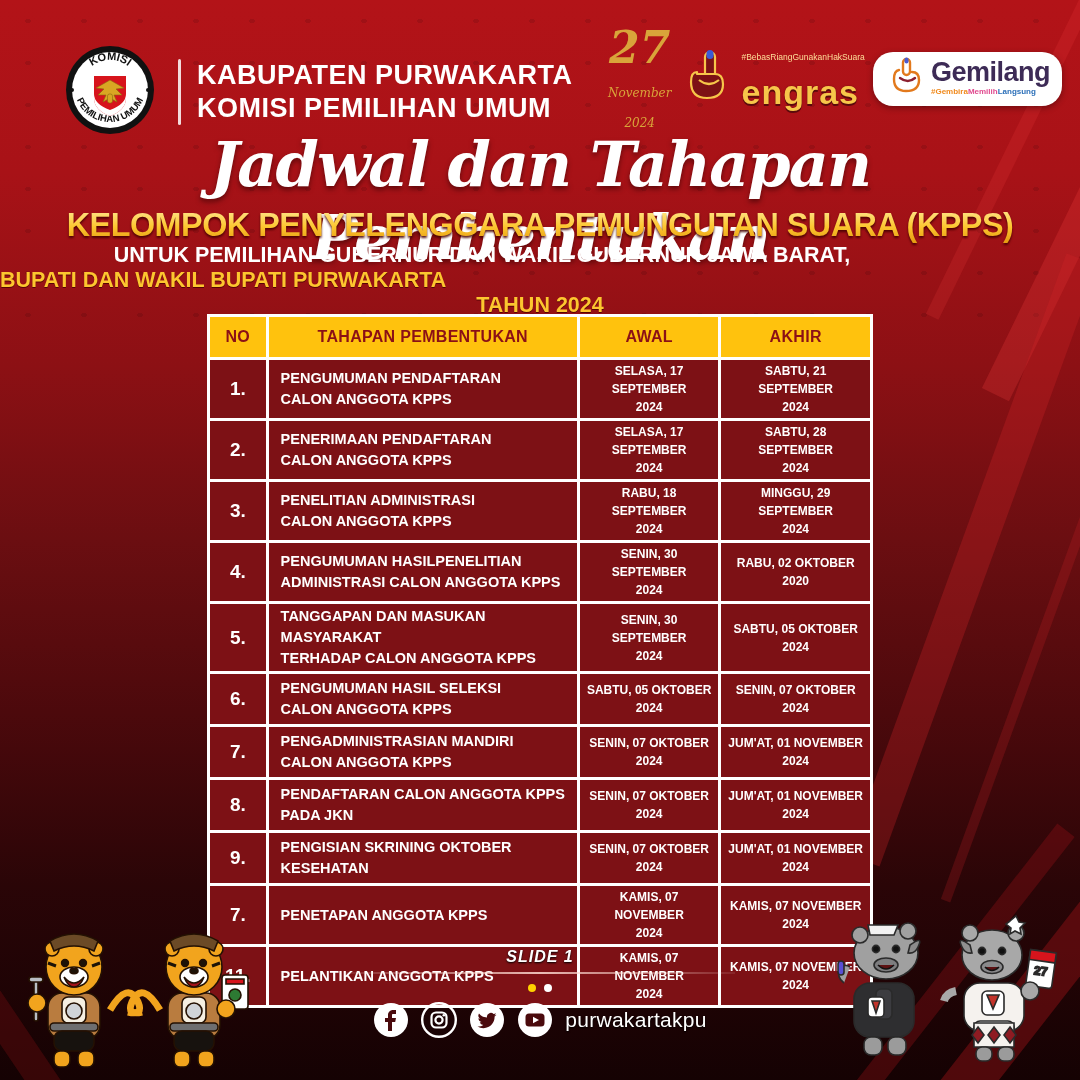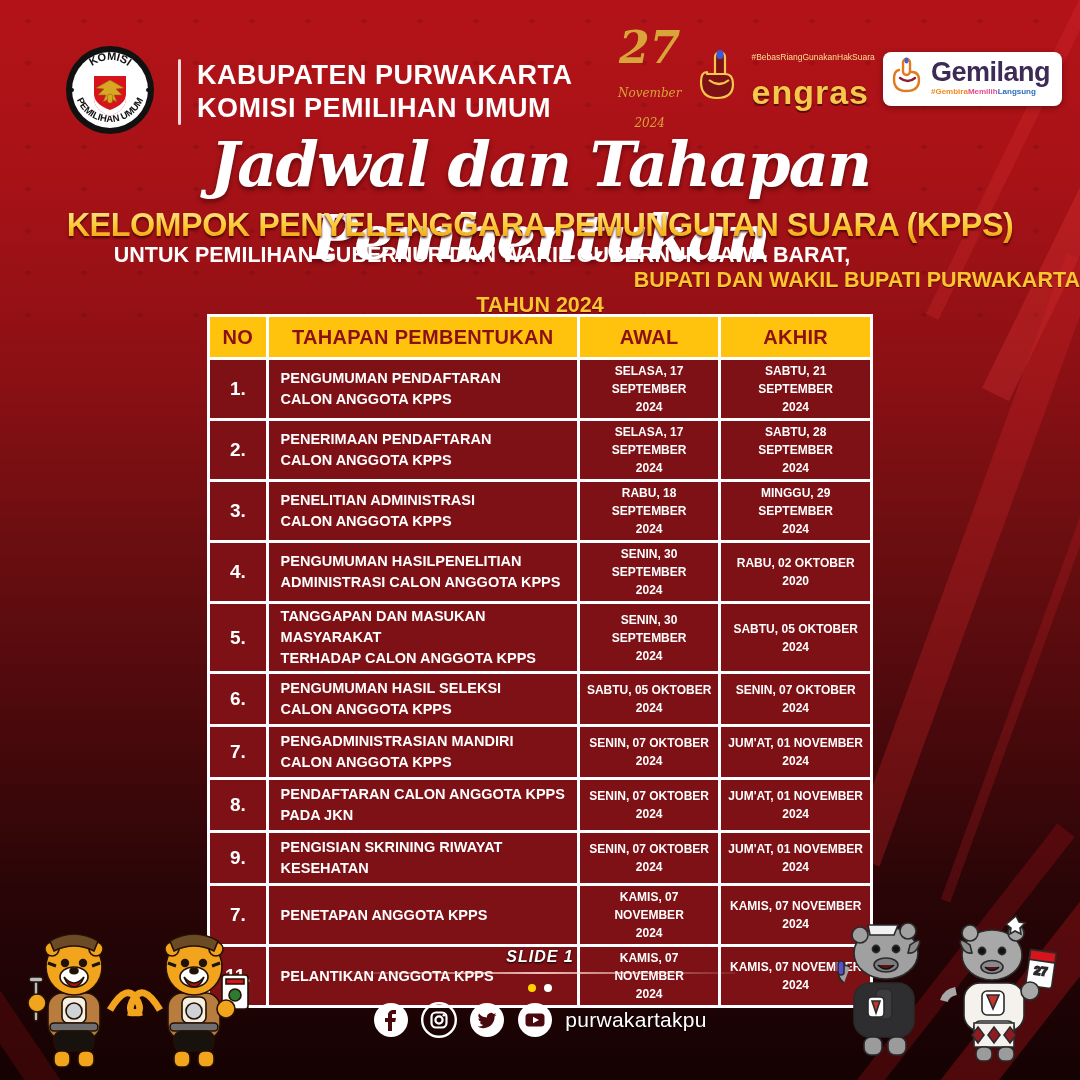--- a/index.html
+++ b/index.html
@@ -25,43 +25,43 @@
   .hdr .divider{width:3px;height:66px;background:rgba(255,255,255,.85);border-radius:2px;}
   .org{color:#ffffff;font-weight:bold;line-height:1.22;font-size:27px;letter-spacing:.5px;}
   .topright{position:absolute;right:18px;top:28px;display:flex;align-items:center;gap:14px;}
   .d27{color:#d9a43a;text-align:center;font-family:"DejaVu Serif",serif;font-style:italic;line-height:.9;}
   .d27 .big{font-size:44px;font-weight:bold;}
   .d27 .small{font-size:12px;display:block;margin-top:20px;}
   .bengras{position:relative;display:flex;align-items:flex-end;gap:4px;}
   .bengras .word{font-size:34px;font-weight:900;color:#f7c64a;letter-spacing:1px;
      text-shadow:0 2px 0 #5a0a0c,0 0 2px #7a1010;}
   .bengras .tag{position:absolute;top:6px;left:56px;font-size:8.5px;color:#ffdf9a;white-space:nowrap;font-weight:normal;}
-  .gemilang{background:#ffffff;border-radius:8px;padding:4px 12px 6px 8px;display:flex;align-items:center;gap:6px;box-shadow:0 2px 6px rgba(0,0,0,.35);}
+  .gemilang{background:#ffffff;border-radius:20px;padding:4px 12px 6px 18px;display:flex;align-items:center;gap:6px;box-shadow:0 2px 6px rgba(0,0,0,.35);}
   .gemilang .word{font-size:27px;font-weight:900;color:#3d2b56;letter-spacing:-.5px;line-height:1;}
   .gemilang .tag{font-size:8px;font-weight:bold;line-height:1;margin-top:2px;}
   .gemilang .tag .a{color:#f08a1d;} .gemilang .tag .b{color:#e04a8f;} .gemilang .tag .c{color:#2b6fb8;}
 
   
   .script-title{position:absolute;left:0;top:128px;width:1080px;text-align:center;color:#ffffff;
     font-family:"DejaVu Serif",serif;font-style:italic;font-weight:bold;font-size:62px;letter-spacing:-2px;
     text-shadow:0 3px 5px rgba(40,0,0,.55);}
   .gold-title{position:absolute;left:0;top:206px;width:1080px;text-align:center;font-weight:900;font-size:33px;letter-spacing:-.5px;
     background:linear-gradient(180deg,#ffe489 10%,#fdc62f 55%,#e69c12 95%);
     -webkit-background-clip:text;background-clip:text;color:transparent;
     filter:drop-shadow(0 2px 1px rgba(70,0,0,.9));transform:scaleX(.98);}
   .sub1{position:absolute;left:0;top:243px;width:964px;text-align:center;color:#ffffff;font-weight:900;font-size:21.5px;}
-  .sub2{position:absolute;left:0;top:268px;width:1080px;text-align:right;color:#fdc62f;font-weight:900;font-size:21.5px;
+  .sub2{position:absolute;left:0;top:268px;width:1080px;text-align:left;color:#fdc62f;font-weight:900;font-size:21.5px;
     text-shadow:0 1px 0 rgba(70,0,0,.8);}
   .sub3{position:absolute;left:0;top:293px;width:1080px;text-align:center;color:#fdc62f;font-weight:900;font-size:21.5px;
     text-shadow:0 1px 0 rgba(70,0,0,.8);}
 
   
   table.sched{position:absolute;left:207px;top:314px;width:666px;border-collapse:collapse;table-layout:fixed;}
   .sched th,.sched td{border:3px solid #ffffff;padding:2px 6px;}
-  .sched th{background:#ffc20d;color:#8b1016;font-size:20px;font-weight:900;height:36px;text-align:center;letter-spacing:.3px;}
+  .sched th{background:#ffc20d;color:#8b1016;font-size:16px;font-weight:900;height:36px;text-align:center;letter-spacing:.3px;}
   .sched td{background:#7d1115;color:#ffffff;height:46px;}
   .col-no{width:58px;} .col-t{width:308px;} .col-a{width:140px;} .col-k{width:150px;}
   td.c-no{text-align:center;font-size:19px;font-weight:900;}
   td.c-tahapan{font-size:14.5px;font-weight:bold;line-height:1.45;padding-left:12px;white-space:pre-line;margin-left:12px;}
   td.c-date{text-align:center;font-size:12px;font-weight:bold;line-height:1.5;white-space:pre-line;}
 
   
   .slide-label{position:absolute;left:0;top:948px;width:1080px;text-align:center;color:#fff;
     font-size:16px;font-weight:900;font-style:italic;letter-spacing:1px;text-shadow:0 1px 2px #000;}
   .slide-line{position:absolute;left:345px;top:972px;width:390px;height:2px;
@@ -248,21 +248,21 @@
           <td class="c-no">8.</td>
           <td class="c-tahapan">PENDAFTARAN CALON ANGGOTA KPPS
 PADA JKN</td>
           <td class="c-date">SENIN, 07 OKTOBER
 2024</td>
           <td class="c-date">JUM'AT, 01 NOVEMBER
 2024</td>
         </tr>
         <tr>
           <td class="c-no">9.</td>
-          <td class="c-tahapan">PENGISIAN SKRINING RIWAYAT KESEHATAN</td>
+          <td class="c-tahapan">PENGISIAN SKRINING OKTOBER KESEHATAN</td>
           <td class="c-date">SENIN, 07 OKTOBER
 2024</td>
           <td class="c-date">JUM'AT, 01 NOVEMBER
 2024</td>
         </tr>
         <tr>
           <td class="c-no">7.</td>
           <td class="c-tahapan">PENETAPAN ANGGOTA KPPS</td>
           <td class="c-date">KAMIS, 07 NOVEMBER
 2024</td>

